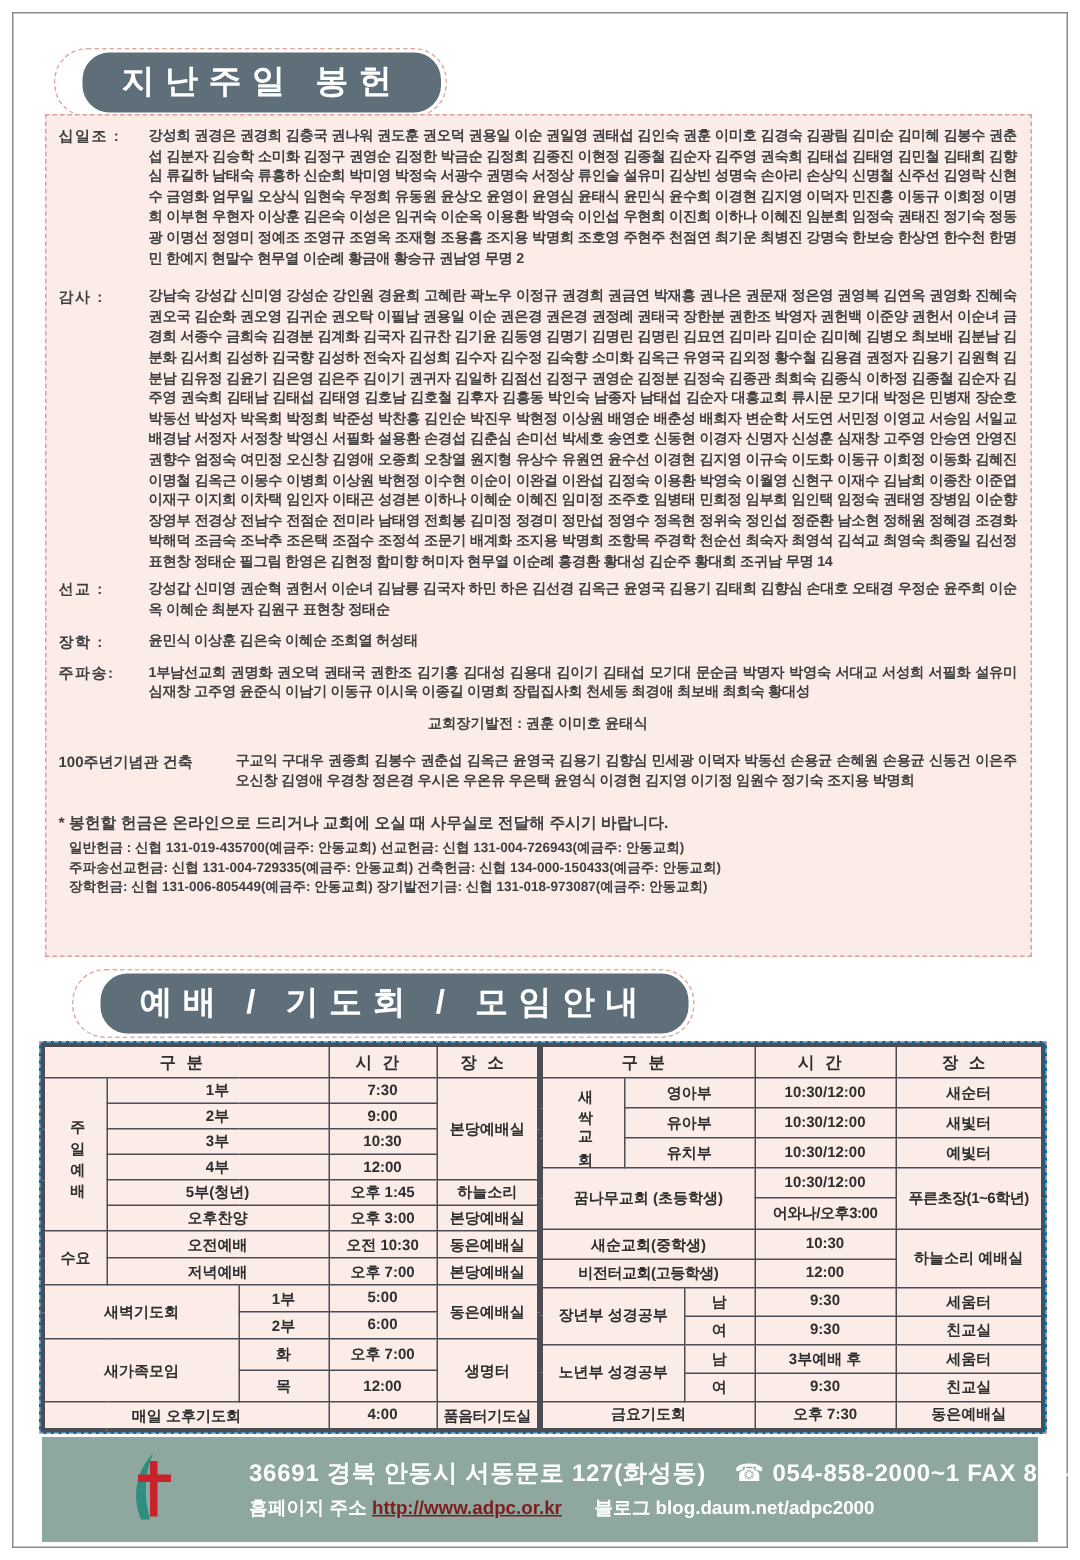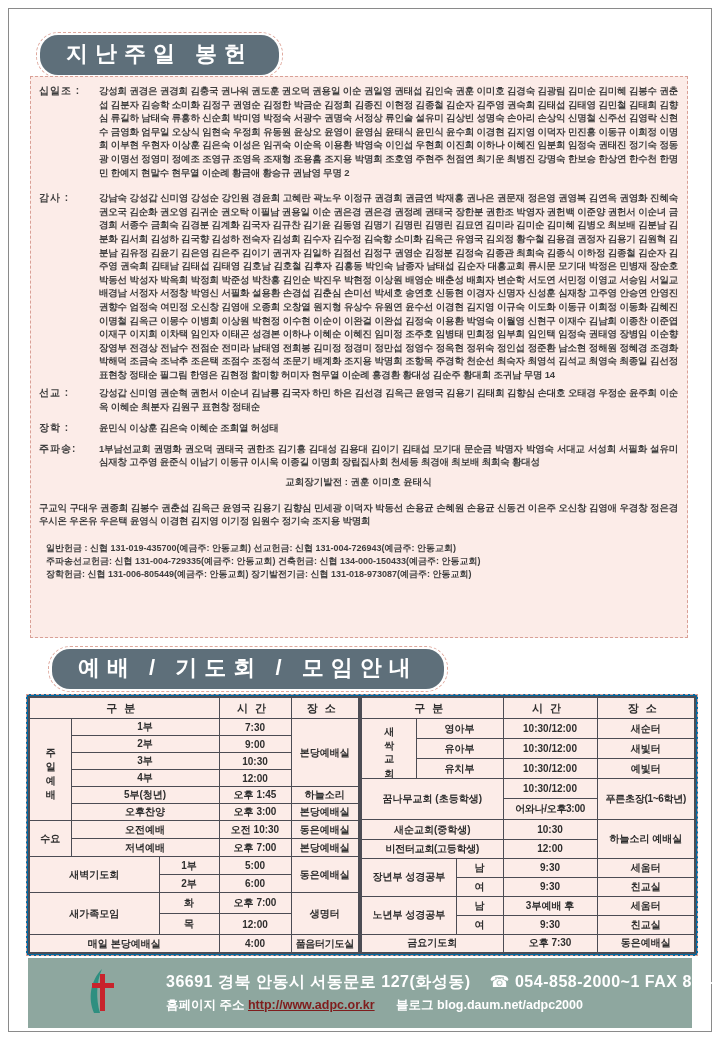--- a/index.html
+++ b/index.html
@@ -3,21 +3,21 @@
 <meta charset="utf-8">
 <style>
   html,body{margin:0;padding:0;background:#e8e8e8;}
   .page{position:relative;width:720px;height:1040px;background:#ffffff;overflow:hidden;
         font-family:"Liberation Sans","DejaVu Sans",sans-serif;color:#3f3f3f;}
   .frame{position:absolute;left:8px;top:8px;width:702px;height:1022px;border:1px solid #8a8a8a;pointer-events:none;}
 
   
   .badge-wrap{position:absolute;display:inline-block;border:1px dashed #dfa89d;border-radius:22px;padding:2px 3px;background:#fff;}
   .badge{background:#5e6f7a;color:#ffffff;border-radius:18px;padding:4px 26px 6px 26px;
-         font-size:22px;font-weight:bold;letter-spacing:7px;white-space:nowrap;}
+         font-size:22px;font-weight:bold;letter-spacing:7px;white-space:nowrap;margin-left:15px;}
   .badge1{left:36px;top:32px;}
   .badge2{left:48px;top:646px;}
 
   
   .obox{position:absolute;left:30px;top:76px;width:658px;height:562px;background:#fcece8;
         border:1px dashed #d9a096;box-sizing:border-box;padding:7px 9px 6px 8px;overflow:hidden;}
   .entry{display:flex;margin-bottom:7px;}
   .elabel{flex:0 0 60px;font-size:10px;font-weight:bold;letter-spacing:1px;}
   .elabel.wide{flex:0 0 118px;letter-spacing:0;}
   .enames{flex:1;font-size:9.5px;font-weight:bold;line-height:13.6px;text-align:justify;letter-spacing:-0.2px;}
@@ -79,22 +79,24 @@
     </div>
     <div class="entry">
       <div class="elabel">주파송:</div>
       <div class="enames">1부남선교회 권명화 권오덕 권태국 권한조 김기홍 김대성 김용대 김이기 김태섭 모기대 문순금 박명자 박영숙 서대교 서성희 서필화 설유미 심재창 고주영 윤준식 이남기 이동규 이시욱 이종길 이명희 장립집사회 천세동 최경애 최보배 최희숙 황대성</div>
     </div>
     <div class="centerline">
       <span>교회장기발전 :</span>
       <span>권훈 이미호 윤태식</span>
     </div>
     <div class="entry mb14">
+      <div class="elabel wide">100주년기념관 건축</div>
       <div class="enames">구교익 구대우 권종희 김봉수 권춘섭 김옥근 윤영국 김용기 김향심 민세광 이덕자 박동선 손용균 손혜원 손용균 신동건 이은주 오신창 김영애 우경창 정은경 우시온 우온유 우은택 윤영식 이경현 김지영 이기정 임원수 정기숙 조지용 박명희</div>
     </div>
+    <div class="notice">* 봉헌할 헌금은 온라인으로 드리거나 교회에 오실 때 사무실로 전달해 주시기 바랍니다.</div>
     <div class="accounts">
       <div>일반헌금 : 신협 131-019-435700(예금주: 안동교회) 선교헌금: 신협 131-004-726943(예금주: 안동교회)</div>
       <div>주파송선교헌금: 신협 131-004-729335(예금주: 안동교회) 건축헌금: 신협 134-000-150433(예금주: 안동교회)</div>
       <div>장학헌금: 신협 131-006-805449(예금주: 안동교회) 장기발전기금: 신협 131-018-973087(예금주: 안동교회)</div>
     </div>
   </div>
 
   <div class="badge-wrap badge2">
     <div class="badge">예배 / 기도회 / 모임안내</div>
   </div>
@@ -167,21 +169,21 @@
         <td colspan="2" rowspan="2">새가족모임</td>
         <td>화</td>
         <td class="time-r">오후 7:00</td>
         <td rowspan="2">생명터</td>
       </tr>
       <tr class="h20">
             <td>목</td>
             <td class="time-r">12:00</td>
           </tr>
       <tr class="h17">
-        <td colspan="3">매일 본당예배실</td>
+        <td colspan="3">매일 오후기도회</td>
         <td class="time-r">4:00</td>
         <td class="small">품음터기도실</td>
       </tr>
     </tbody>
       </table>
 
     <table class="sched" style="width:334px;">
       <colgroup>
           <col style="width:55px">
           <col style="width:40px">

